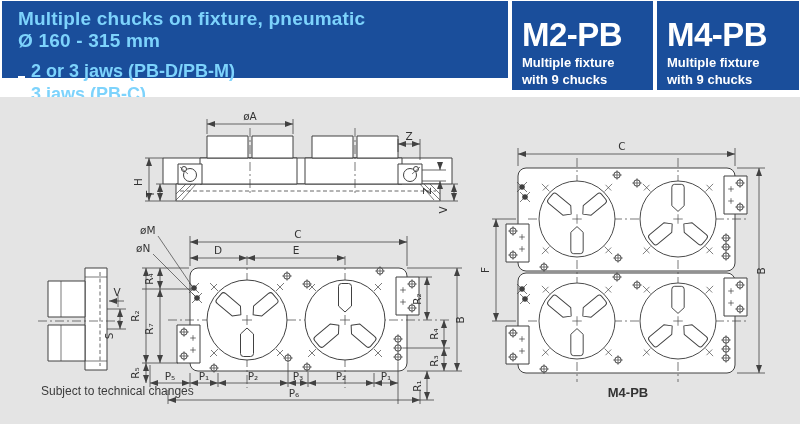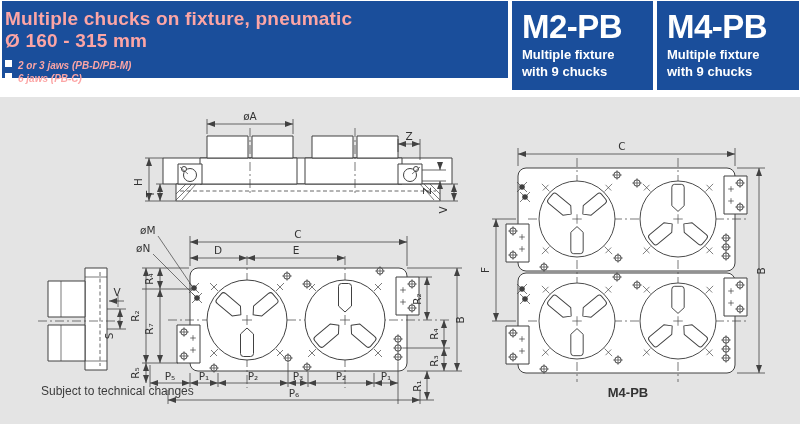--- a/index.html
+++ b/index.html
@@ -3,29 +3,29 @@
 <meta charset="utf-8">
 <style>
   html,body{margin:0;padding:0;}
   body{
     width:800px;height:424px;position:relative;overflow:hidden;
     background:#ffffff;font-family:"Liberation Sans",sans-serif;
   }
   
   .hdr-left{
     position:absolute;left:2px;top:1px;width:506px;height:77px;
-    background:#1a4e9b;color:#fca5a5;box-sizing:border-box;padding:7px 0 0 3px;
+    background:#1a4e9b;color:#7dd3fc;box-sizing:border-box;padding:7px 0 0 16px;
   }
   .title{font-size:19px;font-weight:bold;line-height:1.16;letter-spacing:.2px;}
   .bullets{margin-top:8px;}
-  .bullet{display:flex;align-items:flex-start;gap:6px;font-size:10px;font-weight:bold;line-height:1.25;font-style:italic;}
+  .bullet{display:flex;align-items:flex-end;gap:6px;font-size:18px;font-weight:bold;line-height:1.25;}
   .sq{width:7px;height:7px;background:#fff;display:inline-block;flex:0 0 auto;}
   .hdr-box{
     position:absolute;top:1px;height:89px;background:#1a4e9b;color:#fff;
-    box-sizing:border-box;padding:4px 0 0 10px;
+    box-sizing:border-box;padding:12px 0 0 10px;
   }
   .hdr-box.m2{left:512px;width:141px;}
   .hdr-box.m4{left:657px;width:142px;}
   .code{font-size:33px;font-weight:bold;letter-spacing:-.5px;line-height:1.25;margin-top:1px;}
   .desc{font-size:13px;font-weight:bold;line-height:1.25;}
   
   svg.draw{position:absolute;left:0;top:0;}
   .fw{fill:#ffffff;stroke:#414141;stroke-width:1;stroke-linejoin:round;}
   .tn{fill:none;stroke:#414141;stroke-width:.7;}
   .cl{fill:none;stroke:#414141;stroke-width:.7;stroke-dasharray:9 3 2 3;}
@@ -45,21 +45,21 @@
 <div class="hdr-left">
   <div class="title">Multiple chucks on fixture, pneumatic</div>
   <div class="title">Ø 160 - 315 mm</div>
   <div class="bullets">
     <div class="bullet">
       <span class="sq"></span>
       <span>2 or 3 jaws (PB-D/PB-M)</span>
     </div>
     <div class="bullet">
       <span class="sq"></span>
-      <span>6 jaws (PB-C)</span>
+      <span>3 jaws (PB-C)</span>
     </div>
   </div>
 </div>
 
 <div class="hdr-box m2">
   <div class="code">M2-PB</div>
   <div class="desc">
     <div>Multiple fixture</div>
     <div>with 9 chucks</div>
   </div>

